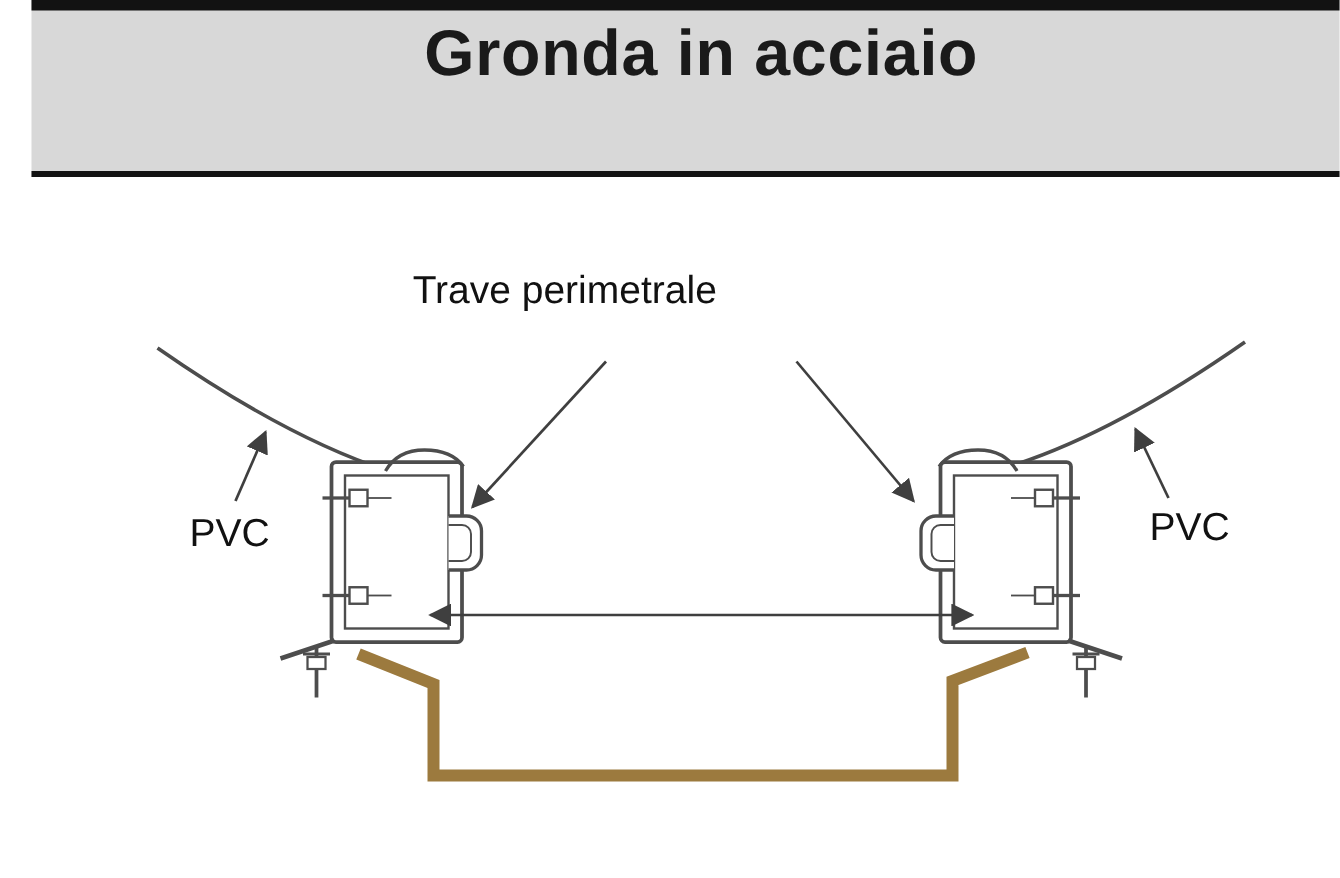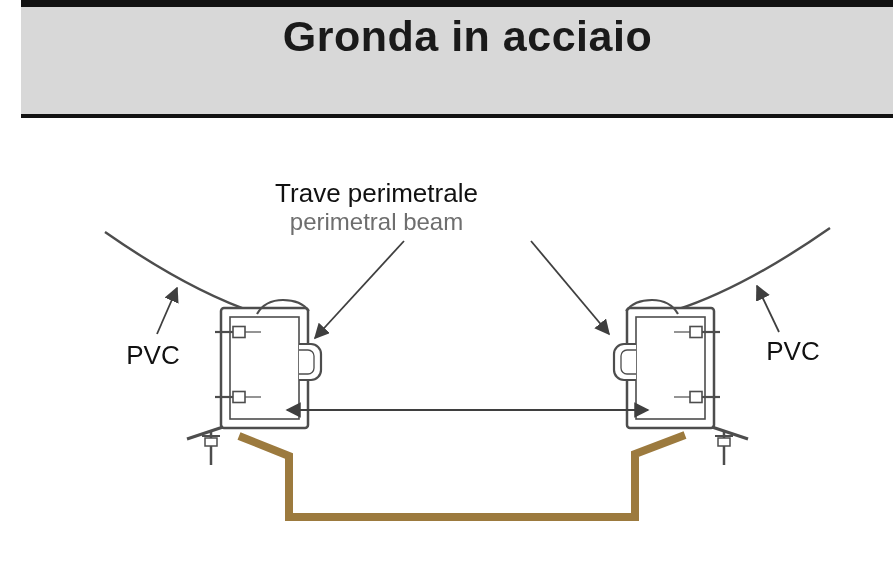--- a/index.html
+++ b/index.html
@@ -101,18 +101,17 @@
       <line x1="383" y1="123" x2="294" y2="220" class="thin" marker-end="url(#ah)"></line>
       <line x1="510" y1="123" x2="588" y2="216" class="thin" marker-end="url(#ah)"></line>
 
       <line x1="136" y1="216" x2="156" y2="170" class="thin" marker-end="url(#ah)"></line>
       <line x1="758" y1="214" x2="736" y2="168" class="thin" marker-end="url(#ah)"></line>
 
       <line x1="266" y1="292" x2="627" y2="292" class="thin" marker-start="url(#ah)" marker-end="url(#ah)"></line>
     </svg>
 
     <div class="lbl beam-label-it">Trave perimetrale</div>
-    <div class="lbl beam-label-en">perimetral beam</div>
     <div class="lbl pvc-left">PVC</div>
     <div class="lbl pvc-right">PVC</div>
 
   </div>
 </div>
 
 </body></html>

